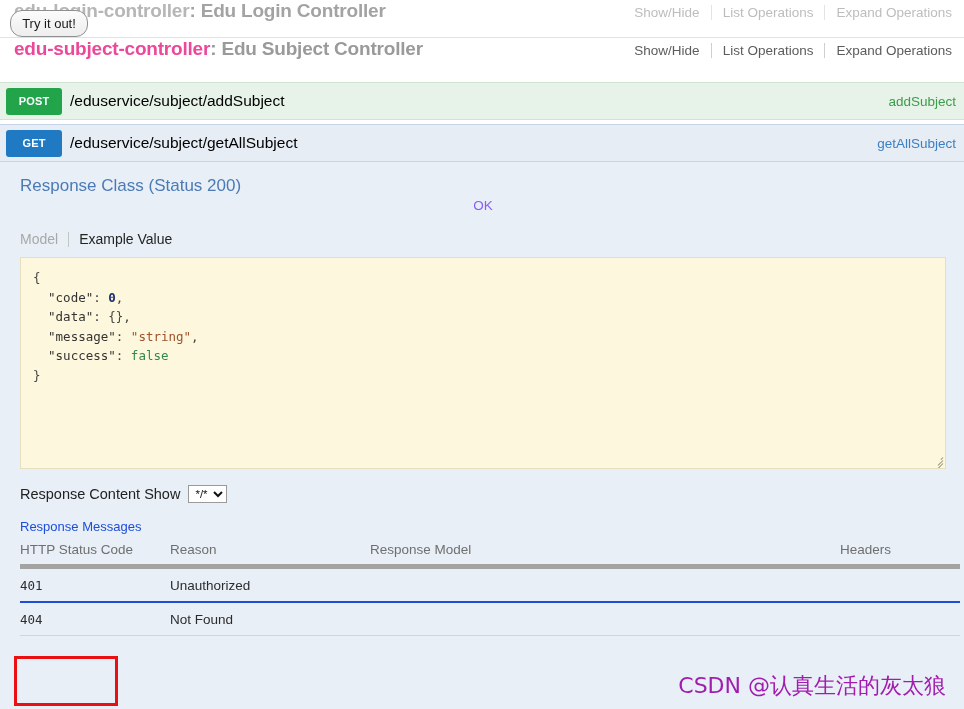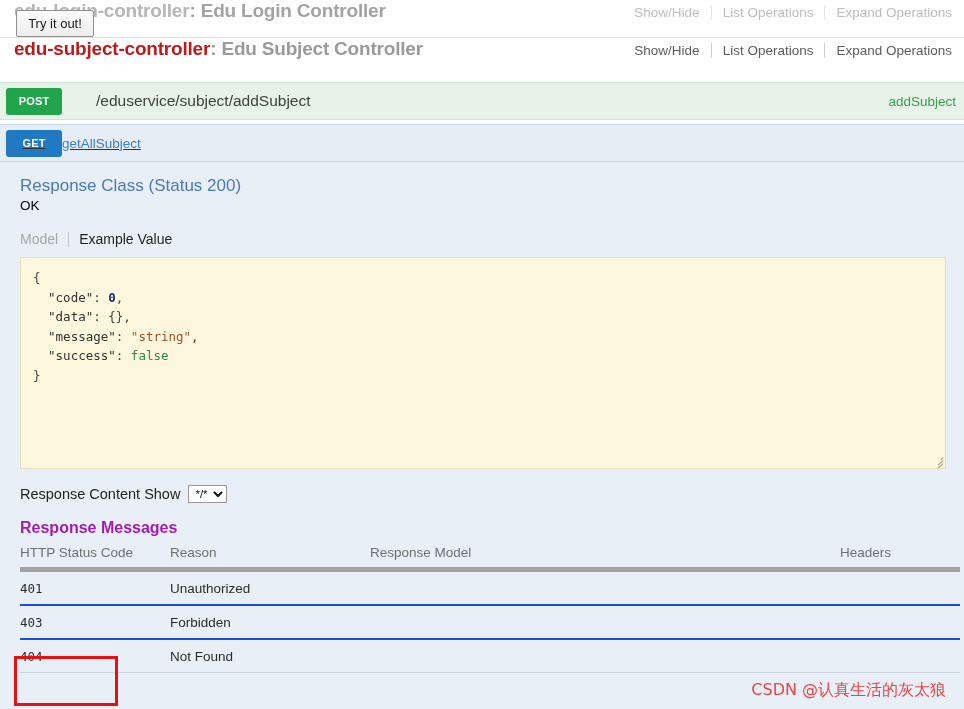--- a/index.html
+++ b/index.html
@@ -39,21 +39,21 @@
     letter-spacing: -0.2px;
     white-space: nowrap;
   }
   .res-title .name { }
   .res-title .sep,
   .res-title .desc {
     font-weight: bold;
     color: #a3a3a3;
   }
   .first .res-title .name { color: #b6b6b6; }
-  .second .res-title .name { color: #b91c1c; }
+  .second .res-title .name { color: #ec4899; }
   .second .res-title .sep,
   .second .res-title .desc { color: #9a9a9a; }
 
   .res-options {
     display: flex;
     align-items: center;
     white-space: nowrap;
     font-size: 13.5px;
   }
   .res-options a {
@@ -82,42 +82,41 @@
   .op-row.post {
     background: #e7f3e9;
     border-top: 1px solid #cfe5d4;
     border-bottom: 1px solid #cfe5d4;
   }
   .op-row.get {
     background: #e7edf5;
     border-top: 1px solid #c6d6e8;
     border-bottom: 1px solid #c6d6e8;
     margin-top: 4px;
-    text-decoration: underline;
   }
   .method {
     width: 56px;
     min-width: 56px;
     height: 27px;
     line-height: 27px;
     text-align: center;
     color: #ffffff;
     font-size: 11px;
     font-weight: bold;
     border-radius: 3px;
     letter-spacing: 0.2px;
     margin-left: 6px;
   }
   .method.post { background: #22a44a; }
   .method.get  { background: #2079c3; }
   .op-path {
     flex: 1;
-    padding-left: 34px;
+    padding-left: 8px;
     font-size: 15.5px;
-    color: #404040;
+    color: #000000;
   }
   .op-nick {
     font-size: 13.5px;
   }
   .op-row.post .op-nick { color: #3b9c4a; }
   .op-row.get  .op-nick { color: #3b7fc4; }
 
   
   .op-body {
     background: #e8eff7;
@@ -128,22 +127,23 @@
     position: relative;
   }
   .section-title {
     color: #4b7ab5;
     font-size: 17px;
     margin: 0 0 2px 0;
     font-weight: normal;
   }
   .resp-ok {
     font-size: 13.5px;
-    color: #000000;
+    color: #8b5cf6;
     margin-bottom: 18px;
+    text-align: center;
   }
   .model-tabs {
     display: flex;
     align-items: center;
     font-size: 14px;
     margin-bottom: 10px;
   }
   .model-tabs .tab-model {
     color: #a8a8a8;
     padding-right: 10px;
@@ -212,24 +212,24 @@
     margin-left: 8px;
     font-family: "Liberation Sans", sans-serif;
     font-size: 11.5px;
     padding: 1px 2px;
     border: 1px solid #9a9a9a;
     background: #ffffff;
     color: #111111;
   }
 
   .messages-title {
-    color: #a21caf;
-    font-size: 16px;
+    color: #1d4ed8;
+    font-size: 13px;
     margin: 16px 0 8px 0;
-    font-weight: bold;
+    font-weight: normal;
   }
 
   
   table.msgs {
     width: 940px;
     border-collapse: collapse;
     font-size: 13.5px;
   }
   table.msgs th {
     text-align: left;
@@ -262,41 +262,41 @@
     position: absolute;
     left: 14px;
     top: 656px;
     width: 104px;
     height: 50px;
     border: 3px solid #e81010;
     box-sizing: border-box;
   }
   .tryout-btn {
     position: absolute;
-    left: 16px;
+    left: 10px;
     top: 10px;
     width: 78px;
     height: 27px;
     font-family: "Liberation Sans", sans-serif;
     font-size: 13px;
     color: #1a1a1a;
     background: linear-gradient(#fbfbfb, #eeeeee);
     border: 1px solid #8f8f8f;
-    border-radius: 2px;
+    border-radius: 12px;
     cursor: pointer;
     padding: 0;
   }
 
   
   .watermark {
     position: absolute;
     right: 18px;
     bottom: 8px;
-    font-size: 16px;
-    color: #ef4444;
+    font-size: 22px;
+    color: #a21caf;
     font-family: "DejaVu Sans", sans-serif;
     white-space: nowrap;
     user-select: none;
   }
 </style>
 </head>
 <body>
 
 <div class="resource-head first">
   <div class="res-title">
@@ -325,20 +325,21 @@
 </div>
 
 <div class="op-row post">
   <div class="method post">POST</div>
   <div class="op-path">/eduservice/subject/addSubject</div>
   <div class="op-nick">addSubject</div>
 </div>
 
 <div class="op-row get">
   <div class="method get">GET</div>
+  <div class="op-path">/eduservice/subject/getAllSubject</div>
   <div class="op-nick">getAllSubject</div>
 </div>
 
 <div class="op-body">
 
   <h3 class="section-title">Response Class (Status 200)</h3>
   <div class="resp-ok">OK</div>
 
   <div class="model-tabs">
     <span class="tab-model">Model</span>
@@ -379,26 +380,20 @@
       </tr>
     </thead>
     <tbody>
       <tr>
         <td class="code-cell">401</td>
         <td>Unauthorized</td>
         <td></td>
         <td></td>
       </tr>
       <tr>
-        <td class="code-cell">403</td>
-        <td>Forbidden</td>
-        <td></td>
-        <td></td>
-      </tr>
-      <tr>
         <td class="code-cell">404</td>
         <td>Not Found</td>
         <td></td>
         <td></td>
       </tr>
     </tbody>
   </table>
 </div>
 
 <div class="tryout-wrap"></div>

